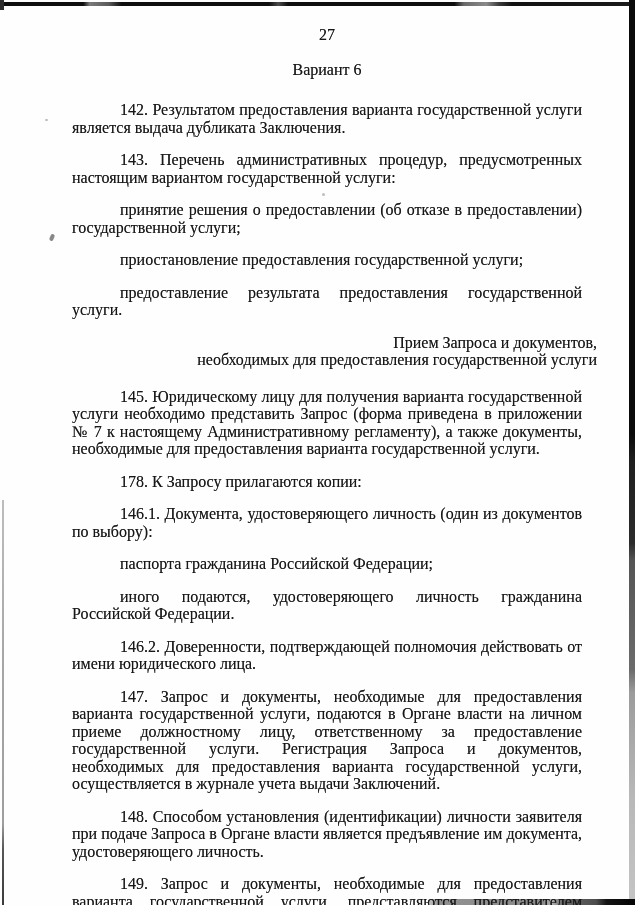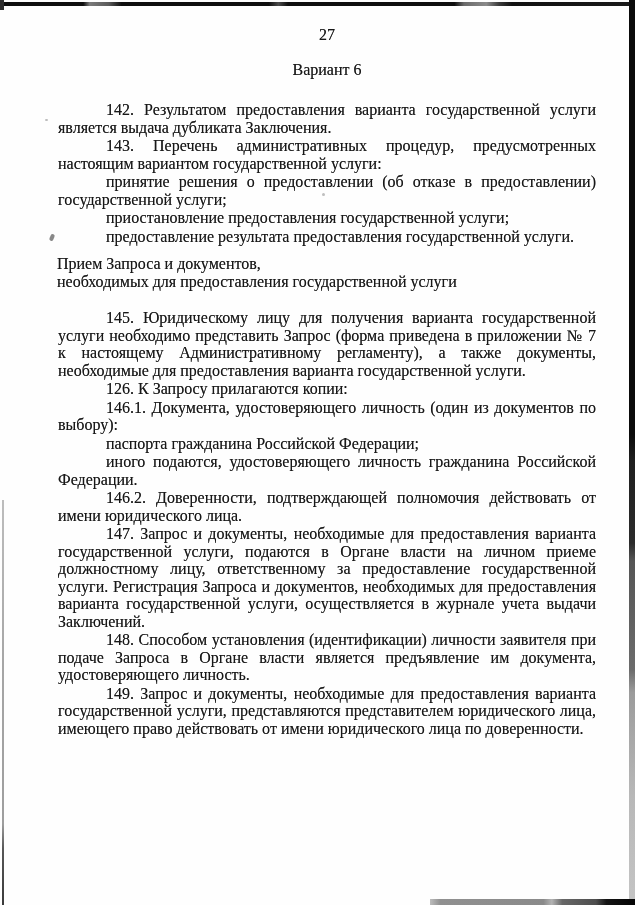--- a/index.html
+++ b/index.html
@@ -54,30 +54,30 @@
   .content {
     position: absolute;
     left: 57px; top: 26px; width: 540px;
     font-size: 16px;
     line-height: 17.5px;
     text-shadow: 0 0 0.4px rgba(0,0,0,0.55);
   }
   .center { text-align: center; margin: 0; }
   .variant-heading { margin-top: 17px; }
   .para {
-    margin: 1px;
+    margin: 15px;
     text-align: justify;
     text-indent: 48px;
   }
   .first-para { margin-top: 23px; }
   .subsection {
     margin-top: 10px;
     margin-bottom: 19px;
   }
-  .subsection div { text-align: left; }
+  .subsection div { text-align: right; }
 </style>
 </head>
 <body>
 
 <div class="page">
 
   <div class="artifact top-bar"></div>
   <div class="artifact corner-mark"></div>
   <div class="artifact right-bar"></div>
   <div class="artifact left-line"></div>
@@ -100,21 +100,21 @@
     <p class="para">предоставление результата предоставления государственной услуги.</p>
 
 
     <div class="subsection">
       <div>Прием Запроса и документов,</div>
       <div>необходимых для предоставления государственной услуги</div>
     </div>
 
     <p class="para">145. Юридическому лицу для получения варианта государственной услуги необходимо представить Запрос (форма приведена в приложении № 7 к настоящему Административному регламенту), а также документы, необходимые для предоставления варианта государственной услуги.</p>
 
-    <p class="para">126. К Запросу прилагаются копии:</p>
+    <p class="para">178. К Запросу прилагаются копии:</p>
     <p class="para">146.1. Документа, удостоверяющего личность (один из документов по выбору):</p>
     <p class="para">паспорта гражданина Российской Федерации;</p>
     <p class="para">иного подаются, удостоверяющего личность гражданина Российской Федерации.</p>
     <p class="para">146.2. Доверенности, подтверждающей полномочия действовать от имени юридического лица.</p>
 
     <p class="para">147. Запрос и документы, необходимые для предоставления варианта государственной услуги, подаются в Органе власти на личном приеме должностному лицу, ответственному за предоставление государственной услуги. Регистрация Запроса и документов, необходимых для предоставления варианта государственной услуги, осуществляется в журнале учета выдачи Заключений.</p>
     <p class="para">148. Способом установления (идентификации) личности заявителя при подаче Запроса в Органе власти является предъявление им документа, удостоверяющего личность.</p>
     <p class="para">149. Запрос и документы, необходимые для предоставления варианта государственной услуги, представляются представителем юридического лица, имеющего право действовать от имени юридического лица по доверенности.</p>
 
   </div>

